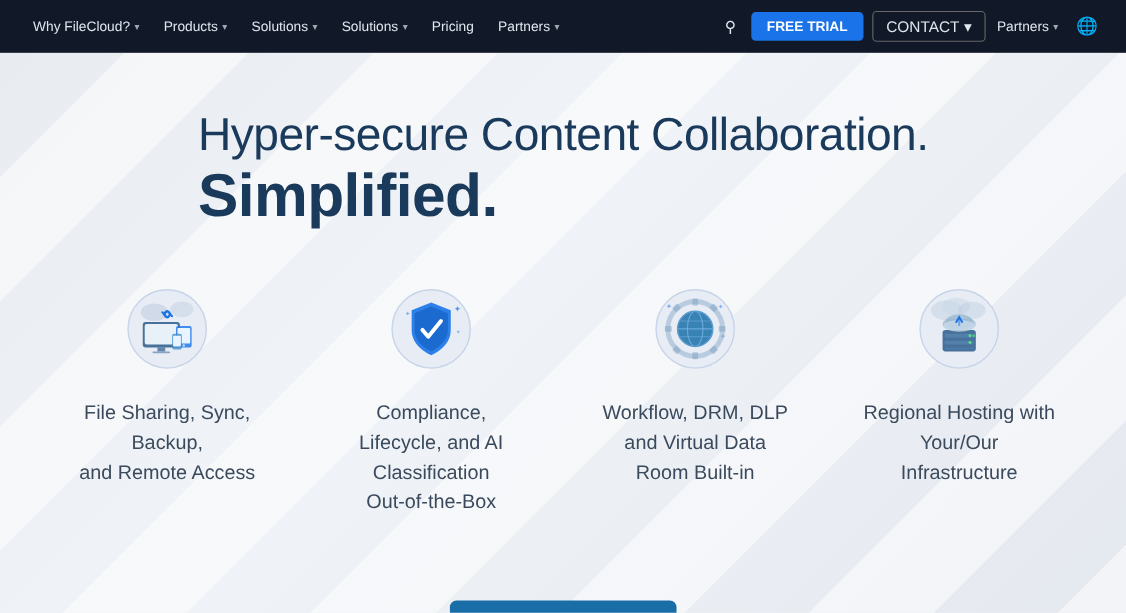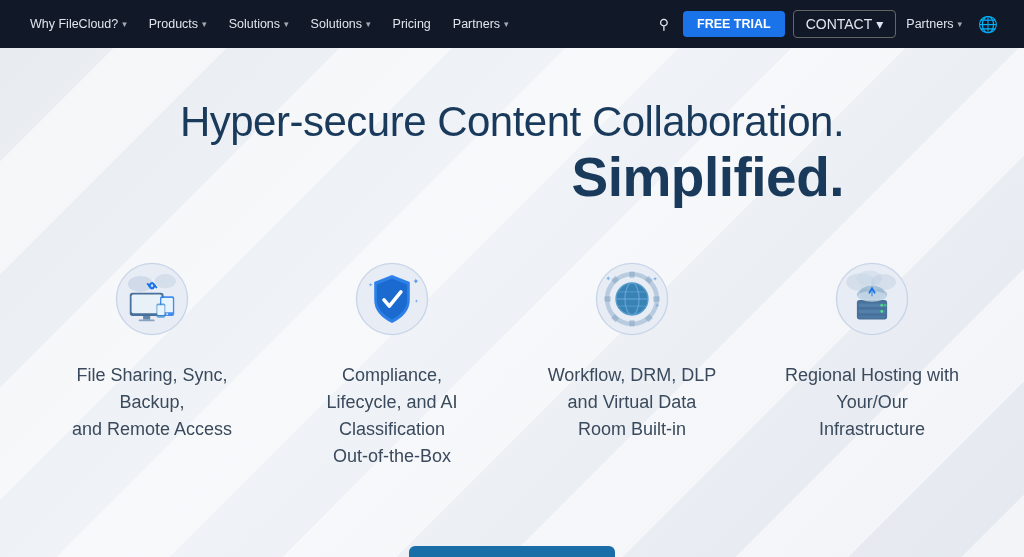--- a/index.html
+++ b/index.html
@@ -123,21 +123,21 @@
           transparent 80px,
           rgba(255,255,255,0.5) 80px,
           rgba(255,255,255,0.5) 160px
         );
       z-index: 0;
     }
 
     .hero-content {
       position: relative;
       z-index: 1;
-      text-align: right;
+      text-align: left;
     }
 
     .hero-title {
       font-size: 42px;
       font-weight: 300;
       color: #1a3a5c;
       letter-spacing: -0.5px;
       line-height: 1.15;
     }
 

